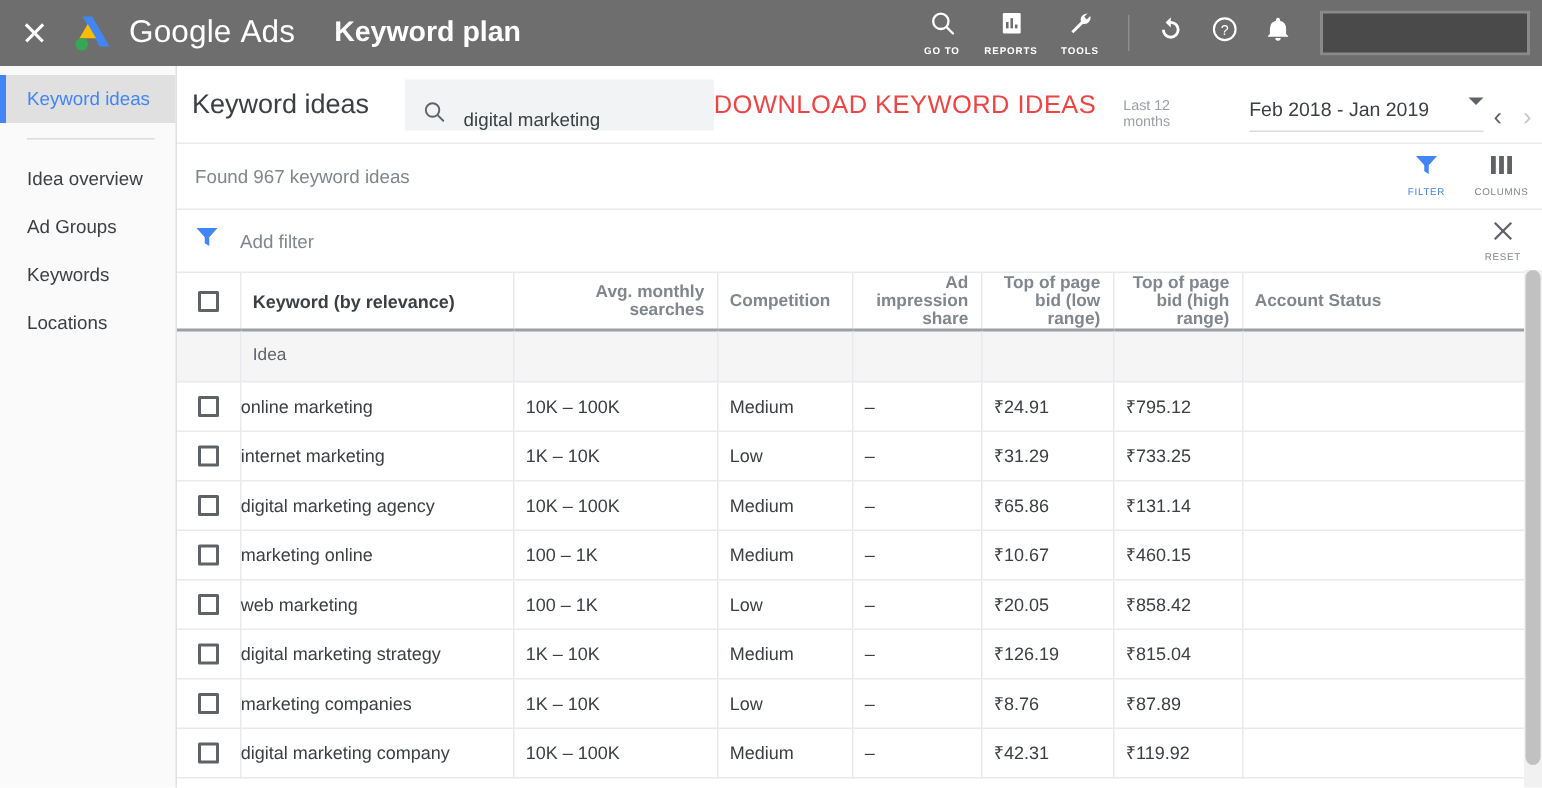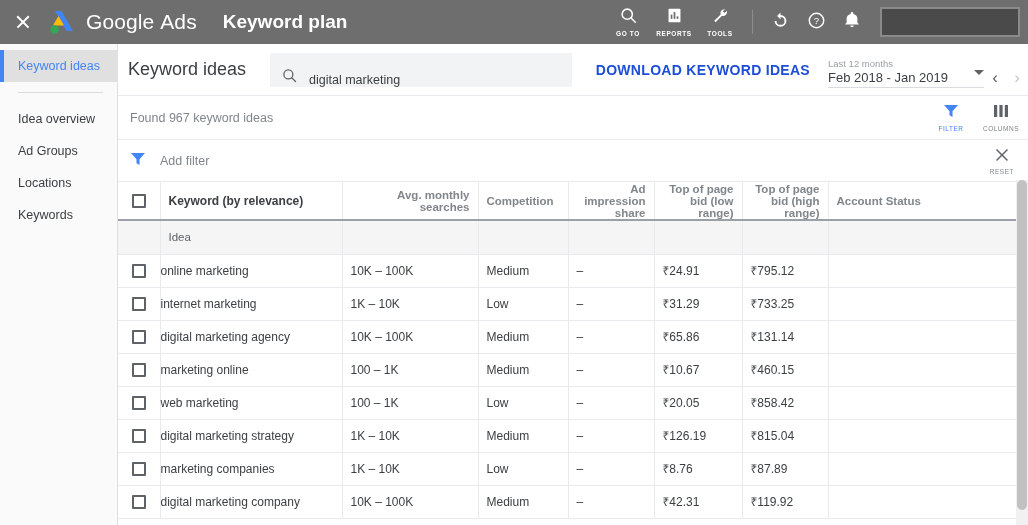--- a/index.html
+++ b/index.html
@@ -92,28 +92,28 @@
   }
   .kw-title { font-size: 18px; color: #3c4043; white-space: nowrap; }
   .search-box {
     margin-left: 24px; width: 302px; height: 34px;
     background: #f1f3f4; display: flex; align-items: flex-end;
     padding: 0 12px; cursor: text;
   }
   .search-box .txt { font-size: 12.5px; color: #3c4043; margin-left: 12px; }
 
   .dl-link {
-    margin-left: auto; font-size: 14px; color: #1d4ed8;
-    letter-spacing: .3px; white-space: nowrap; cursor: pointer; font-weight: 700;
+    margin-left: auto; font-size: 17px; color: #ef4444;
+    letter-spacing: .3px; white-space: nowrap; cursor: pointer; font-weight: 400;
   }
   .date-wrap {
     margin-left: 18px; display: flex; align-items: flex-end;
     height: 40px; padding-bottom: 2px;
   }
-  .date-col { display: flex; flex-direction: column; }
+  .date-col { display: flex; flex-direction: row; gap: 48px; }
   .date-small { font-size: 9.5px; color: #9aa0a6; margin-bottom: 1px; }
   .date-main-row {
     display: flex; 
     border-bottom: 1px solid #dadce0; padding-bottom: 2px;
   }
   .date-main { font-size: 13px; color: #3c4043; white-space: nowrap; }
   .caret {
     width: 0; height: 0; margin-left: 26px;
     border-left: 5px solid transparent; border-right: 5px solid transparent;
     border-top: 5px solid #5f6368; cursor: pointer;
@@ -291,24 +291,24 @@
     <span>Keyword ideas</span>
   </div>
   <div class="side-div"></div>
   <div class="side-item">
     <span>Idea overview</span>
   </div>
   <div class="side-item">
     <span>Ad Groups</span>
   </div>
   <div class="side-item">
+    <span>Keywords</span>
+  </div>
+  <div class="side-item">
     <span>Locations</span>
-  </div>
-  <div class="side-item">
-    <span>Keywords</span>
   </div>
 </div>
 
 <div class="main">
 
   <div class="search-header">
     <div class="kw-title">Keyword ideas</div>
 
     <div class="search-box">
       <span>

